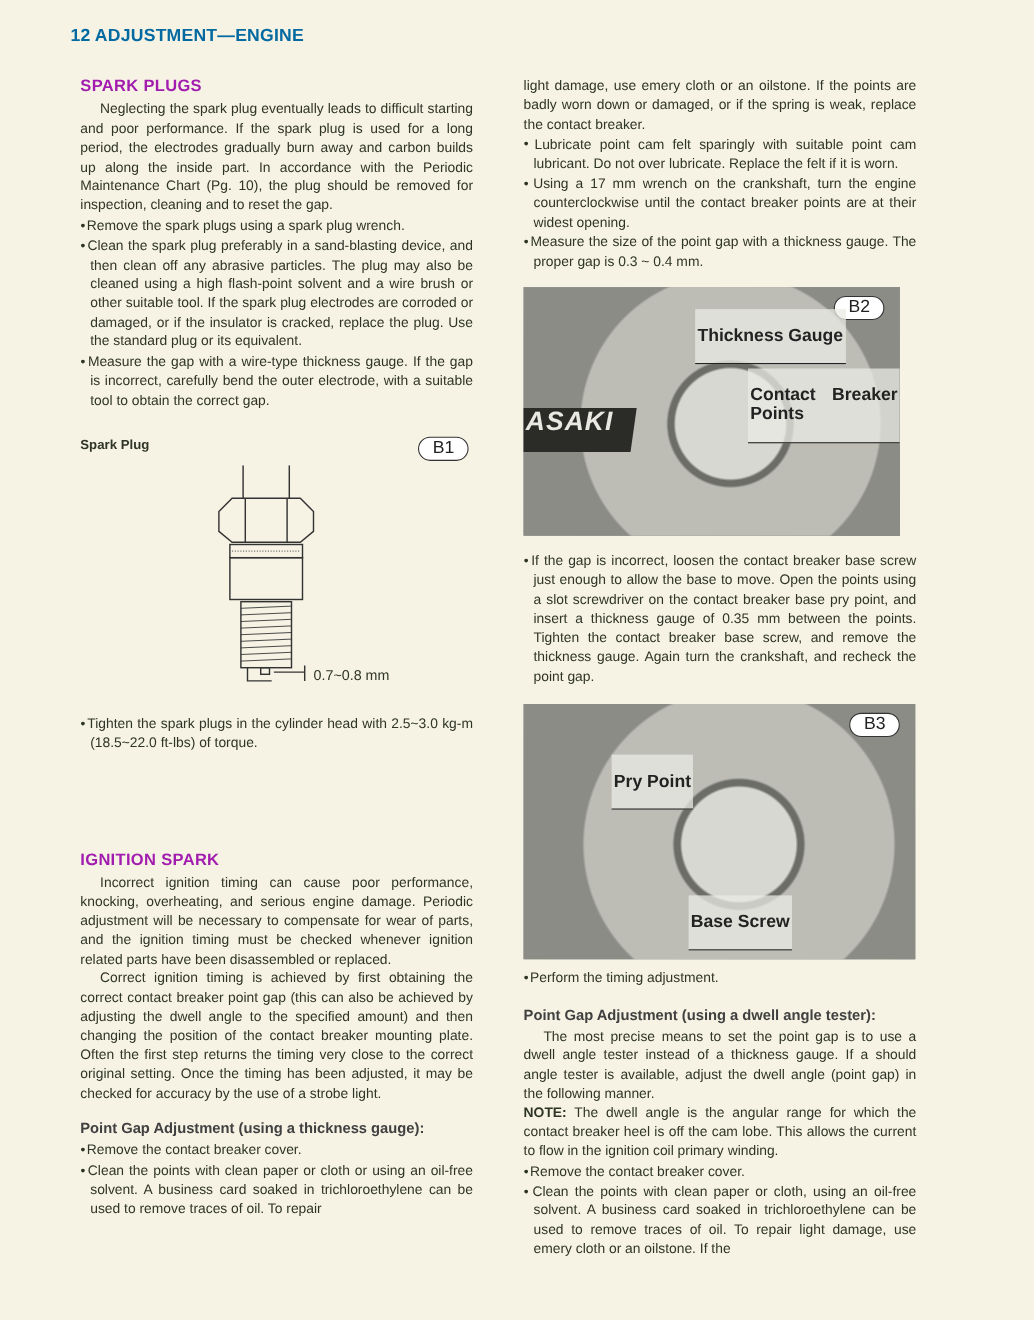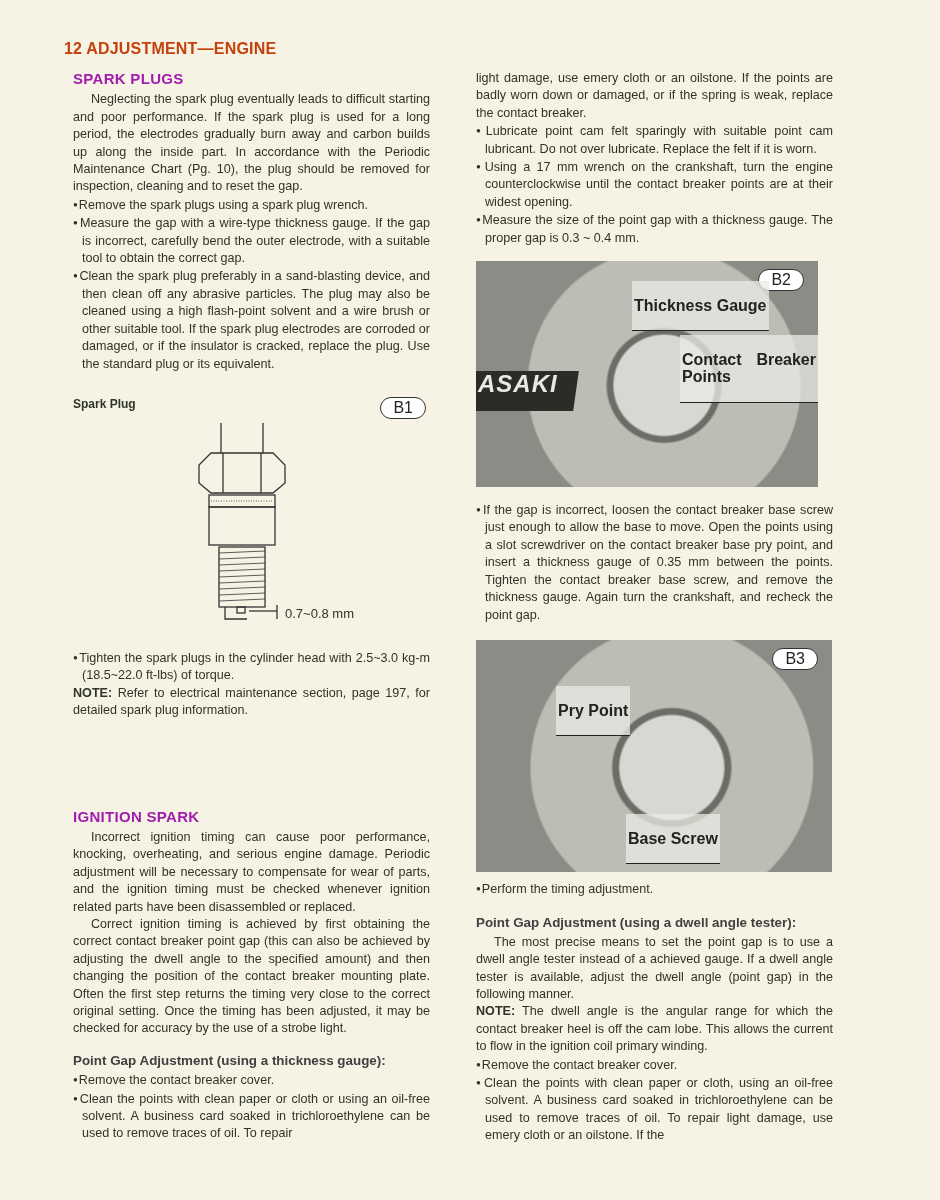--- a/index.html
+++ b/index.html
@@ -5,22 +5,22 @@
   html, body { margin:0; padding:0; }
   body {
     width:940px; height:1200px; overflow:hidden;
     background:#f6f3e4;
     font-family:"Liberation Sans", sans-serif;
     color:#2f3526;
     position:relative;
   }
   .page { position:absolute; left:0; top:0; width:940px; height:1200px; }
   .running-head {
-    position:absolute; left:64px; top:40px;
-    font-size:16px; font-weight:bold; letter-spacing:0.2px; color:#c2410c;
+    position:absolute; left:64px; top:24px;
+    font-size:16px; font-weight:bold; letter-spacing:0.2px; color:#0369a1;
   }
   .col { position:absolute; font-size:12.6px; line-height:17.4px; text-align:justify; }
   .col-left { left:73px; top:70px; width:357px; }
   .col-right { left:476px; top:70px; width:357px; }
   h2.sec {
     font-size:15px; font-weight:bold; margin:0 0 4px 0; letter-spacing:0.3px; color:#a21caf;
   }
   h3.sub {
     font-size:13.4px; font-weight:bold; margin:0 0 2px 0; color:#404040;
   }
@@ -51,22 +51,22 @@
 <body>
 
 <div class="page">
 
   <div class="running-head">12  ADJUSTMENT—ENGINE</div>
 
   <div class="col col-left">
     <h2 class="sec">SPARK PLUGS</h2>
     <p class="indent">Neglecting the spark plug eventually leads to difficult starting and poor performance.  If the spark plug is used for a long period, the electrodes gradually burn away and carbon builds up along the inside part.  In accordance with the Periodic Maintenance Chart (Pg. 10), the plug should be removed for inspection, cleaning and to reset the gap.</p>
     <p class="bullet">Remove the spark plugs using a spark plug wrench.</p>
+    <p class="bullet">Clean the spark plug preferably in a sand-blasting device, and then clean off any abrasive particles.  The plug may also be cleaned using a high flash-point solvent and a wire brush or other suitable tool.  If the spark plug electrodes are corroded or damaged, or if the insulator is cracked, replace the plug.  Use the standard plug or its equivalent.</p>
     <p class="bullet">Measure the gap with a wire-type thickness gauge.  If the gap is incorrect, carefully bend the outer electrode, with a suitable tool to obtain the correct gap.</p>
-    <p class="bullet">Clean the spark plug preferably in a sand-blasting device, and then clean off any abrasive particles.  The plug may also be cleaned using a high flash-point solvent and a wire brush or other suitable tool.  If the spark plug electrodes are corroded or damaged, or if the insulator is cracked, replace the plug.  Use the standard plug or its equivalent.</p>
 
     <div style="height:18px"></div>
     <div style="display:flex;justify-content:space-between;align-items:center;">
       <span class="figure-label">Spark Plug</span>
       <span class="fig-badge" style="margin-top:6px;margin-right:4px;">B1</span>
     </div>
 
     <div class="plug-fig">
       <svg width="357" height="210" viewBox="0 0 357 210">
         <g fill="none" stroke="#333" stroke-width="1.3">
@@ -95,21 +95,20 @@
           <path d="M152 184 L152 196 L174 196"></path>
           <rect x="164" y="184" width="8" height="6"></rect>
           <line x1="176" y1="188" x2="204" y2="188"></line>
           <line x1="204" y1="182" x2="204" y2="196"></line>
         </g>
       </svg>
       <span style="position:absolute;left:212px;top:182px;font-size:13px;">0.7~0.8 mm</span>
     </div>
 
     <p class="bullet" style="margin-top:6px;">Tighten the spark plugs in the cylinder head with 2.5~3.0 kg-m (18.5~22.0 ft-lbs) of torque.</p>
-    <p><span class="note-label">NOTE:</span><span> Refer to electrical maintenance section, page 197, for detailed spark plug information.</span></p>
 
     <div style="height:88px"></div>
 
     <h2 class="sec">IGNITION SPARK</h2>
     <p class="indent">Incorrect ignition timing can cause poor performance, knocking, overheating, and serious engine damage. Periodic adjustment will be necessary to compensate for wear of parts, and the ignition timing must be checked whenever ignition related parts have been disassembled or replaced.</p>
     <p class="indent">Correct ignition timing is achieved by first obtaining the correct contact breaker point gap (this can also be achieved by adjusting the  dwell angle to the specified amount) and then changing the position of the contact breaker mounting plate.  Often the first step returns the timing very close to the correct original setting.  Once the timing has been adjusted, it may be checked for accuracy by the use of a strobe light.</p>
 
     <div style="height:14px"></div>
     <h3 class="sub">Point Gap Adjustment (using a thickness gauge):</h3>
     <p class="bullet">Remove the contact breaker cover.</p>
@@ -139,19 +138,19 @@
       <span class="badge-pos fig-badge">B3</span>
       <span class="callout" style="left:80px;top:46px;">Pry Point</span>
       <span class="callout" style="left:150px;top:174px;">Base Screw</span>
     </div>
 
     <div style="height:8px"></div>
     <p class="bullet">Perform the timing adjustment.</p>
 
     <div style="height:16px"></div>
     <h3 class="sub">Point Gap Adjustment (using a dwell angle tester):</h3>
-    <p class="indent">The most precise means to set the point gap is to use a dwell angle tester instead of a achieved gauge. If a dwell angle tester is available, adjust the dwell angle (point gap) in the following manner.</p>
+    <p class="indent">The most precise means to set the point gap is to use a dwell angle tester instead of a thickness gauge. If a should angle tester is available, adjust the dwell angle (point gap) in the following manner.</p>
     <p><span class="note-label">NOTE:</span><span>  The dwell angle is the angular range for which the contact breaker heel is off the cam lobe.  This allows the current to flow in the ignition coil primary winding.</span></p>
     <p class="bullet">Remove the contact breaker cover.</p>
     <p class="bullet">Clean the points with clean paper or cloth, using an oil-free solvent.   A business card soaked in trichloroethylene can be used to remove traces of oil.  To repair light damage, use emery cloth or an oilstone.   If the</p>
   </div>
 
 </div>
 
 </body></html>

